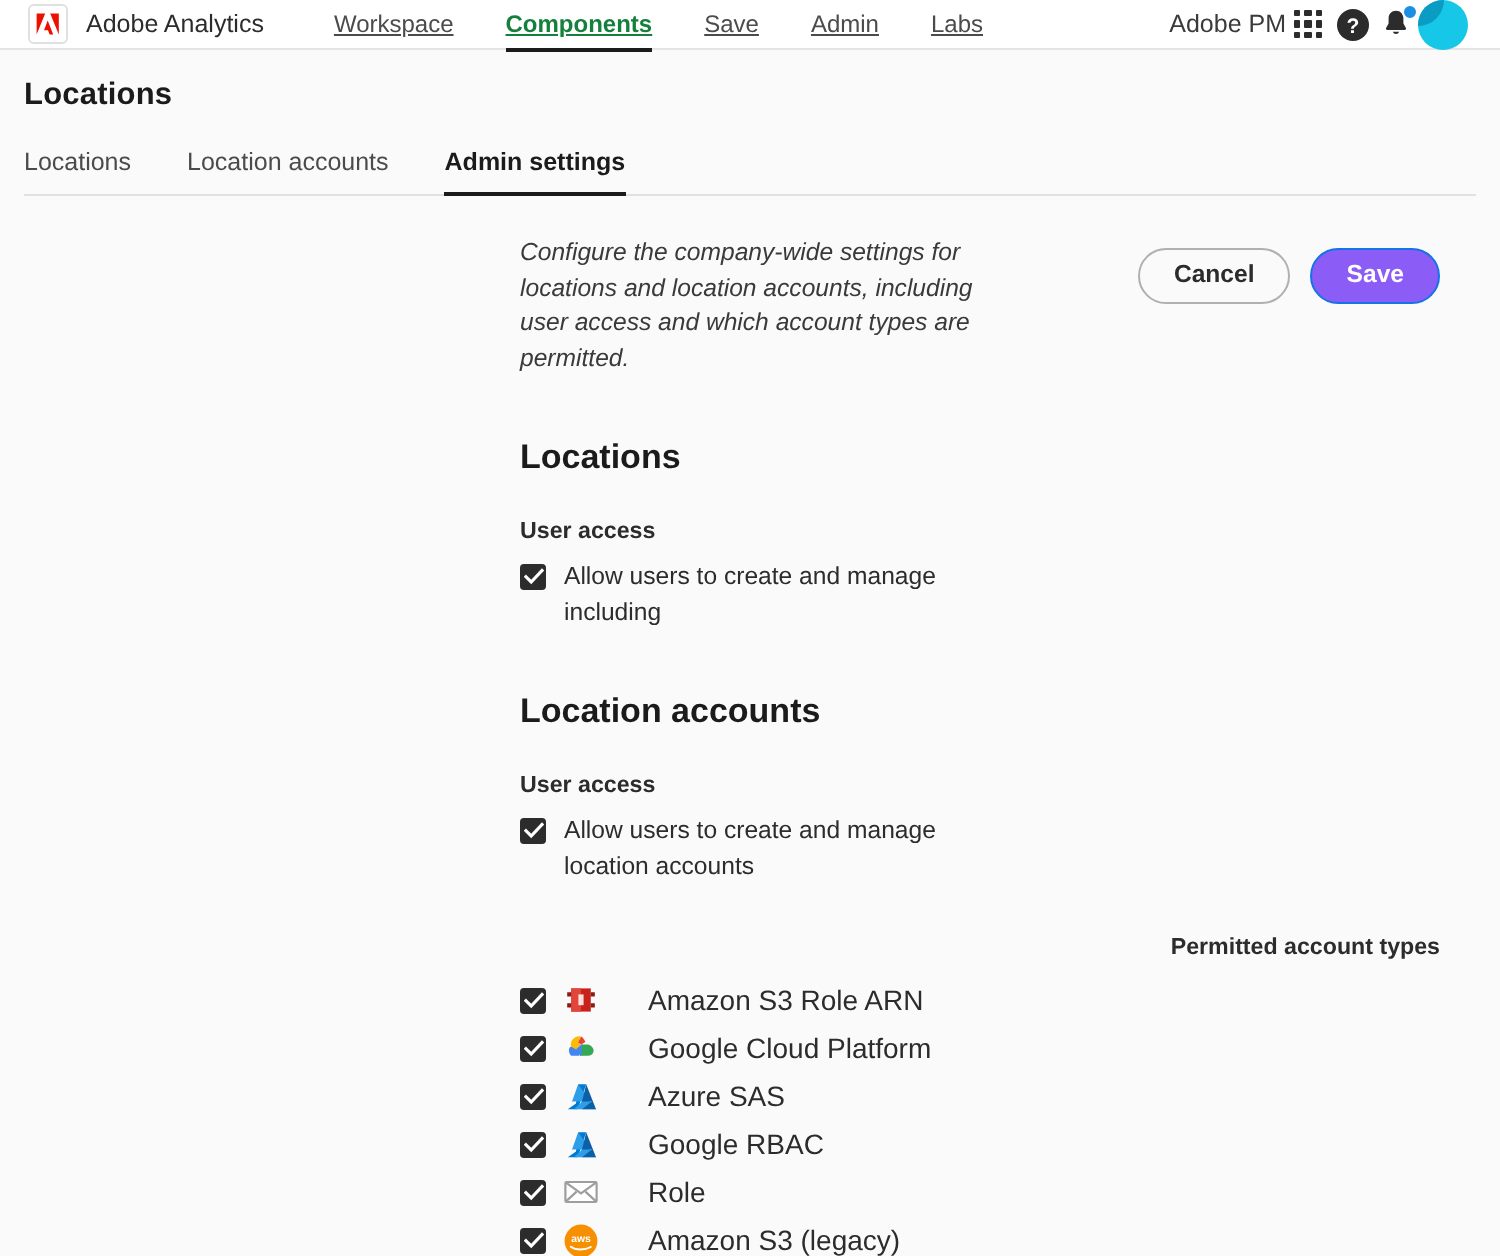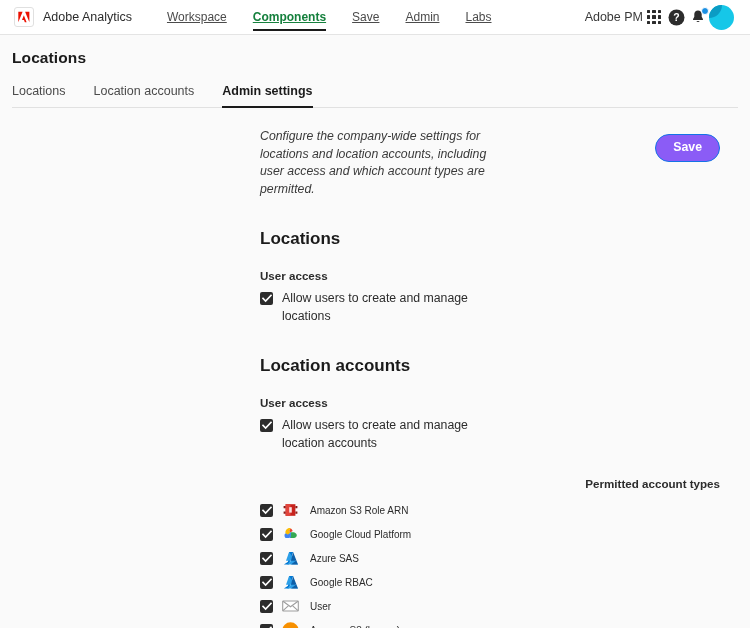--- a/index.html
+++ b/index.html
@@ -8,21 +8,21 @@
     width: 750px; height: 628px;
     background: #fafafa;
     font-family: "Liberation Sans", "DejaVu Sans", sans-serif;
     color: #2c2c2c;
     overflow: hidden;
   }
 
   
   .topbar {
     position: relative;
-    height: 35px;
+    height: 25px;
     background: #ffffff;
     border-bottom: 1px solid #e4e4e4;
     display: flex;
     align-items: center;
     padding: 0 12px 0 14px;
   }
   .brand {
     display: flex;
     align-items: center;
     gap: 9px;
@@ -245,24 +245,24 @@
     gap: 9px;
     height: 24px;
     cursor: pointer;
   }
   .acct-icon {
     flex: none;
     width: 17px; height: 17px;
     display: flex; align-items: center; justify-content: center;
   }
   .acct-label {
-    font-size: 10px;
+    font-size: 14px;
     color: #2c2c2c;
     white-space: nowrap;
-    margin-left: 2px;
+    margin-left: 16px;
     text-align: right;
   }
 </style>
 </head>
 <body>
 
 <div class="topbar">
   <div class="brand">
     <span class="brand-logo">
       <svg width="12" height="12" viewBox="0 0 12 12">
@@ -326,33 +326,34 @@
     <div class="tab active">Admin settings</div>
   </div>
 </div>
 
 <div class="content-wrap">
   <div class="content">
 
     <div class="intro-row">
       <div class="intro-text">Configure the company-wide settings for locations and location accounts, including user access and which account types are permitted.</div>
       <div class="btn-row">
+        <div class="btn btn-secondary">Cancel</div>
         <div class="btn btn-primary">Save</div>
       </div>
     </div>
 
     <div class="section-title">Locations</div>
     <div class="sublabel">User access</div>
     <div class="chk-row">
       <span class="chk">
         <svg width="10" height="9" viewBox="0 0 10 9">
             <path d="M1 4.4L3.6 7 9 1.3" stroke="#ffffff" stroke-width="1.6" fill="none" stroke-linecap="square"></path>
           </svg>
       </span>
-      <span class="chk-label">Allow users to create and manage locations</span>
+      <span class="chk-label">Allow users to create and manage including</span>
     </div>
 
     <div class="section-title">Location accounts</div>
     <div class="sublabel">User access</div>
     <div class="chk-row">
       <span class="chk">
         <svg width="10" height="9" viewBox="0 0 10 9">
             <path d="M1 4.4L3.6 7 9 1.3" stroke="#ffffff" stroke-width="1.6" fill="none" stroke-linecap="square"></path>
           </svg>
       </span>
@@ -437,21 +438,21 @@
               <path d="M1 4.4L3.6 7 9 1.3" stroke="#ffffff" stroke-width="1.6" fill="none" stroke-linecap="square"></path>
             </svg>
         </span>
         <span class="acct-icon">
           <svg width="17" height="12" viewBox="0 0 17 12">
             <rect x="0.7" y="1.0" width="15.6" height="10" rx="0.6" fill="#ffffff" stroke="#9e9e9e" stroke-width="1.1"></rect>
             <path d="M1.0 1.3 8.5 6.7 16.0 1.3" fill="none" stroke="#9e9e9e" stroke-width="1.1"></path>
             <path d="M1.0 10.7 6.3 5.8M16.0 10.7 10.7 5.8" fill="none" stroke="#9e9e9e" stroke-width="1.1"></path>
           </svg>
         </span>
-        <span class="acct-label">User</span>
+        <span class="acct-label">Role</span>
       </div>
 
       <div class="acct-row">
         <span class="chk" style="margin-top:0">
           <svg width="10" height="9" viewBox="0 0 10 9">
               <path d="M1 4.4L3.6 7 9 1.3" stroke="#ffffff" stroke-width="1.6" fill="none" stroke-linecap="square"></path>
             </svg>
         </span>
         <span class="acct-icon">
           <svg width="17" height="17" viewBox="0 0 17 17">

